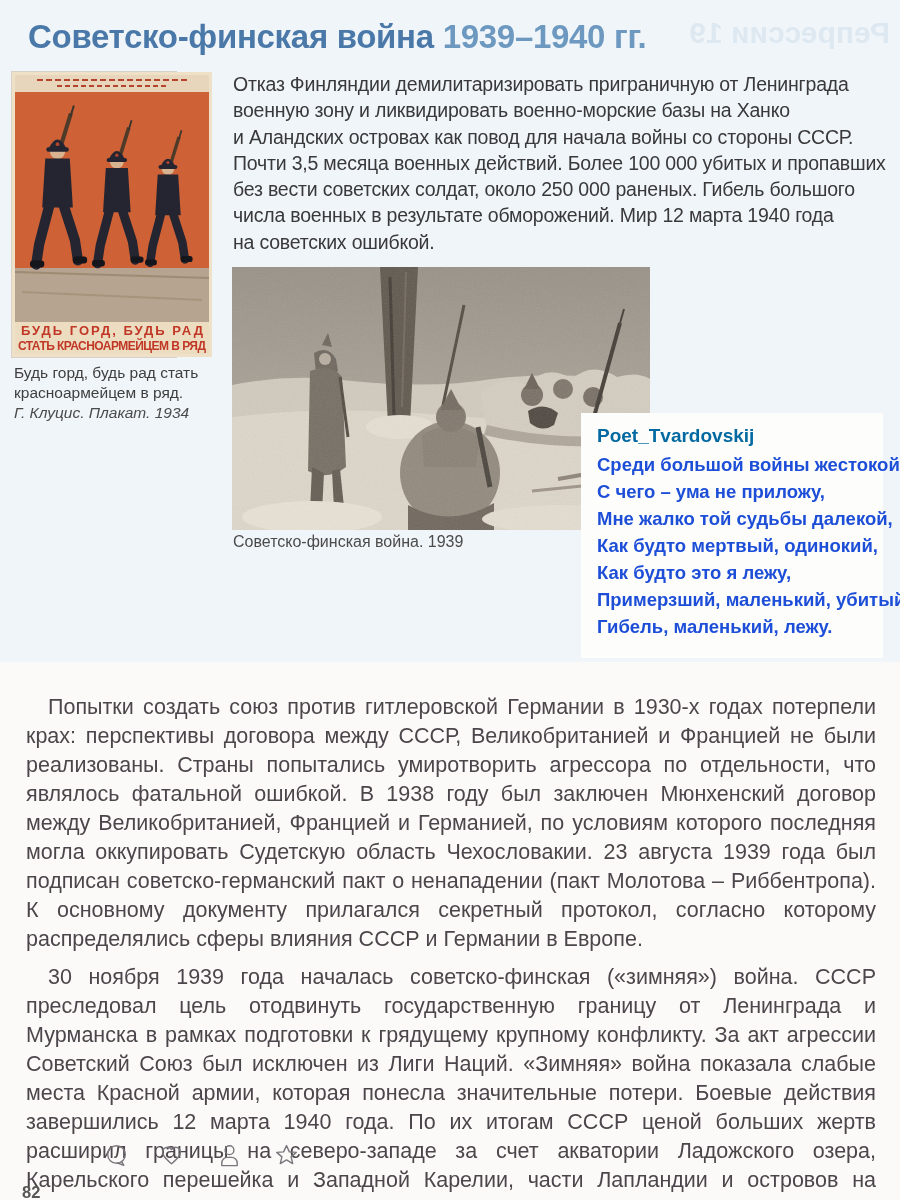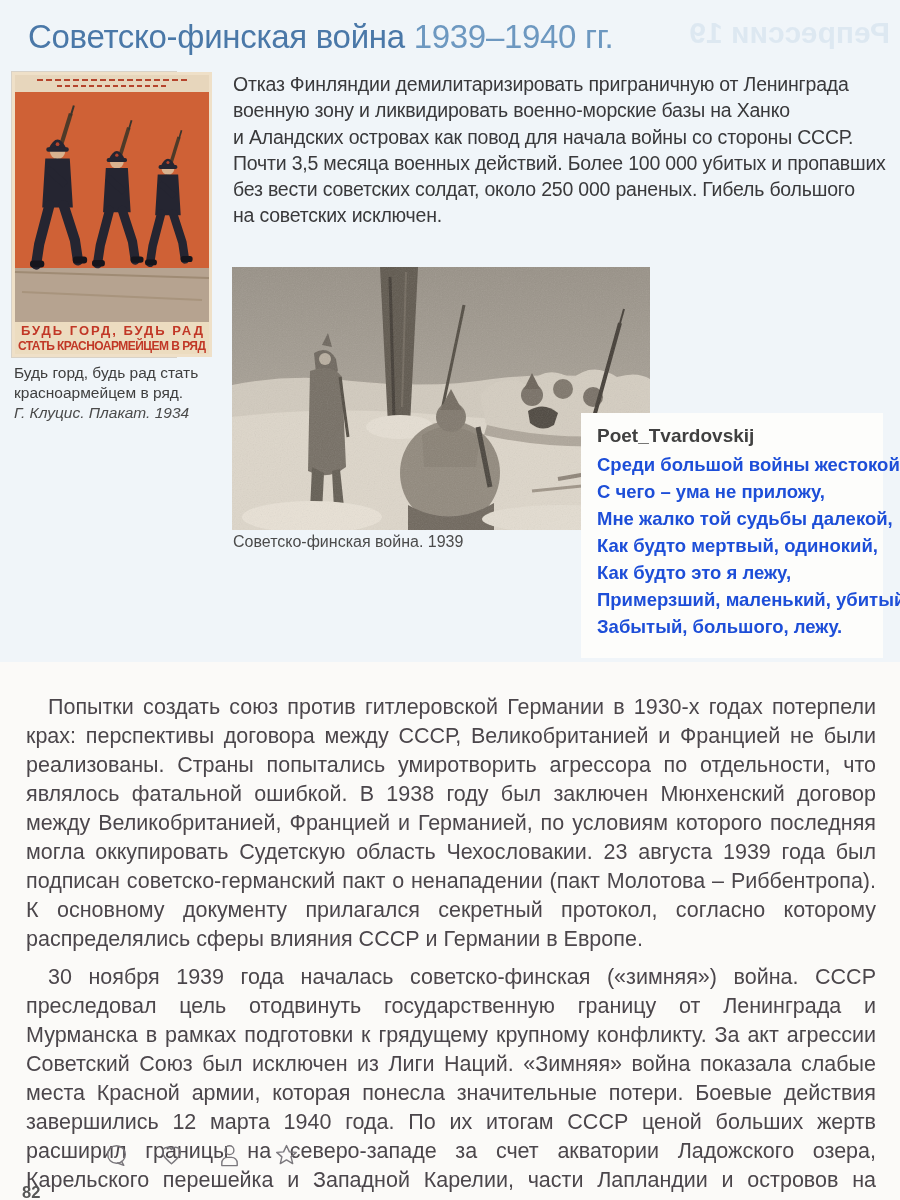--- a/index.html
+++ b/index.html
@@ -4,43 +4,43 @@
 <style>
   html,body{margin:0;padding:0;}
   body{font-family:"Liberation Sans", sans-serif; background:#e9e9e9;}
   .page{position:relative; width:900px; height:1200px; margin:0 auto;
         background:#fbfaf8; overflow:hidden;}
   .top-panel{position:absolute; left:0; top:0; width:900px; height:662px;
              background:#f0f5f9;}
   
   .title{position:absolute; left:28px; top:18px; font-size:33px; letter-spacing:-0.3px;
          white-space:nowrap;}
-  .title .main{font-weight:normal; color:#4a78a8;}
-  .title .years{font-weight:normal; color:#6d98c0;}
+  .title .main{font-weight:bold; color:#4a78a8;}
+  .title .years{font-weight:bold; color:#6d98c0;}
   .bleed{position:absolute; left:560px; top:16px; width:330px; text-align:left;
          transform:scaleX(-1); font-weight:bold; font-size:30px; color:#6f9cc6;
          opacity:0.14; white-space:nowrap; pointer-events:none;}
   
   .intro{position:absolute; left:233px; top:71px; width:660px; color:#39393b;
          font-size:19.5px; line-height:26.3px; font-weight:400; letter-spacing:-0.2px;}
   .intro div{white-space:nowrap;}
   
   .poster{position:absolute; left:12px; top:72px; width:164px; height:285px;
           box-shadow:0 0 0 1px #d8d2c8;}
   .poster-caption{position:absolute; left:14px; top:363px; width:215px;
                   font-size:15.5px; line-height:20px; color:#3f3f3f;}
   .poster-caption .ital{font-style:italic; color:#4a4a4a;}
   
   .photo{position:absolute; left:232px; top:267px; width:418px; height:263px;
          filter:sepia(0.12) contrast(0.96);}
   .photo-caption{position:absolute; left:233px; top:533px; font-size:16px; color:#4b4b4b;}
   
   .poem{position:absolute; left:581px; top:413px; width:302px; background:#fdfdfb;
         padding:12px 0 18px 16px; box-sizing:border-box;}
-  .poem .author{font-weight:bold; font-size:19px; color:#404040; margin-bottom:4px;}
+  .poem .author{font-weight:bold; font-size:19px; color:#0369a1; margin-bottom:4px;}
   .poem .pline{font-size:18.5px; line-height:27px; color:#1d4ed8; white-space:nowrap;font-weight:bold;}
   
   .bodytext{position:absolute; left:17px; top:684px; width:868px; color:#4b464b;
             font-size:21.5px; line-height:29px; text-align:justify;
             hyphens:auto; -webkit-hyphens:auto;}
   .bodytext p{margin:9px; text-indent:22px;}
   
   .footer{position:absolute; left:0; top:1140px; width:900px; height:50px;}
   .pagenum{position:absolute; left:22px; top:6px; font-size:16.5px; font-weight:bold;
            color:#565656;margin-top:37px;}
@@ -60,21 +60,22 @@
     <h1 class="title" style="margin:0;">
       <span class="main">Советско-финская война</span><span class="years"> 1939–1940 гг.</span>
     </h1>
 
     <div class="intro">
       <div>Отказ Финляндии демилитаризировать приграничную от Ленинграда</div>
       <div>военную зону и ликвидировать военно-морские базы на Ханко</div>
       <div>и Аландских островах как повод для начала войны со стороны СССР.</div>
       <div>Почти 3,5 месяца военных действий. Более 100 000 убитых и пропавших</div>
       <div>без вести советских солдат, около 250 000 раненых. Гибель большого</div>
-      <div>на советских исключен.</div>
+      <div>числа военных в результате обморожений. Мир 12 марта 1940 года</div>
+      <div>на советских ошибкой.</div>
     </div>
 
     <div class="poster">
       <svg viewBox="0 0 200 285" width="200" height="285" xmlns="http://www.w3.org/2000/svg">
         <defs>
           <g id="soldier">
             <line x1="40" y1="-20" x2="16" y2="58" stroke="#4e3a28" stroke-width="4"></line>
             <line x1="43" y1="-28" x2="40" y2="-18" stroke="#39342c" stroke-width="2"></line>
             <circle cx="27" cy="17" r="7.5" fill="#d8b390"></circle>
             <path d="M18,15 Q27,-4 36,15 Z" fill="#252531"></path>
@@ -175,21 +176,21 @@
     <div class="photo-caption">Советско-финская война. 1939</div>
 
     <div class="poem">
       <div class="author">Poet_Tvardovskij</div>
       <div class="pline">Среди большой войны жестокой,</div>
       <div class="pline">С чего – ума не приложу,</div>
       <div class="pline">Мне жалко той судьбы далекой,</div>
       <div class="pline">Как будто мертвый, одинокий,</div>
       <div class="pline">Как будто это я лежу,</div>
       <div class="pline">Примерзший, маленький, убитый</div>
-      <div class="pline">Забытый, большого, лежу.</div>
+      <div class="pline">Гибель, маленький, лежу.</div>
     </div>
   </div>
 
   <div class="bodytext">
     <p>Попытки создать союз против гитлеровской Германии в 1930-х годах потерпели крах: перспективы договора между СССР, Великобританией и Францией не были реализованы. Страны попытались умиротворить агрессора по отдельности, что являлось фатальной ошибкой. В 1938 году был заключен Мюнхенский договор между Великобританией, Францией и Германией, по условиям которого последняя могла оккупировать Судетскую область Чехословакии. 23 августа 1939 года был подписан советско-германский пакт о ненападении (пакт Молотова – Риббентропа). К основному документу прилагался секретный протокол, согласно которому распределялись сферы влияния СССР и Германии в Европе.</p>
     <p>30 ноября 1939 года началась советско-финская («зимняя») война. СССР преследовал цель отодвинуть государственную границу от Ленинграда и Мурманска в рамках подготовки к грядущему крупному конфликту. За акт агрессии Советский Союз был исключен из Лиги Наций. «Зимняя» война показала слабые места Красной армии, которая понесла значительные потери. Боевые действия завершились 12 марта 1940 года. По их итогам СССР ценой больших жертв расширил границы на северо-западе за счет акватории Ладожского озера, Карельского перешейка и Западной Карелии, части Лапландии и островов на востоке Финского залива.</p>
   </div>
 
   <div class="footer">
     <div class="pagenum">82</div>

